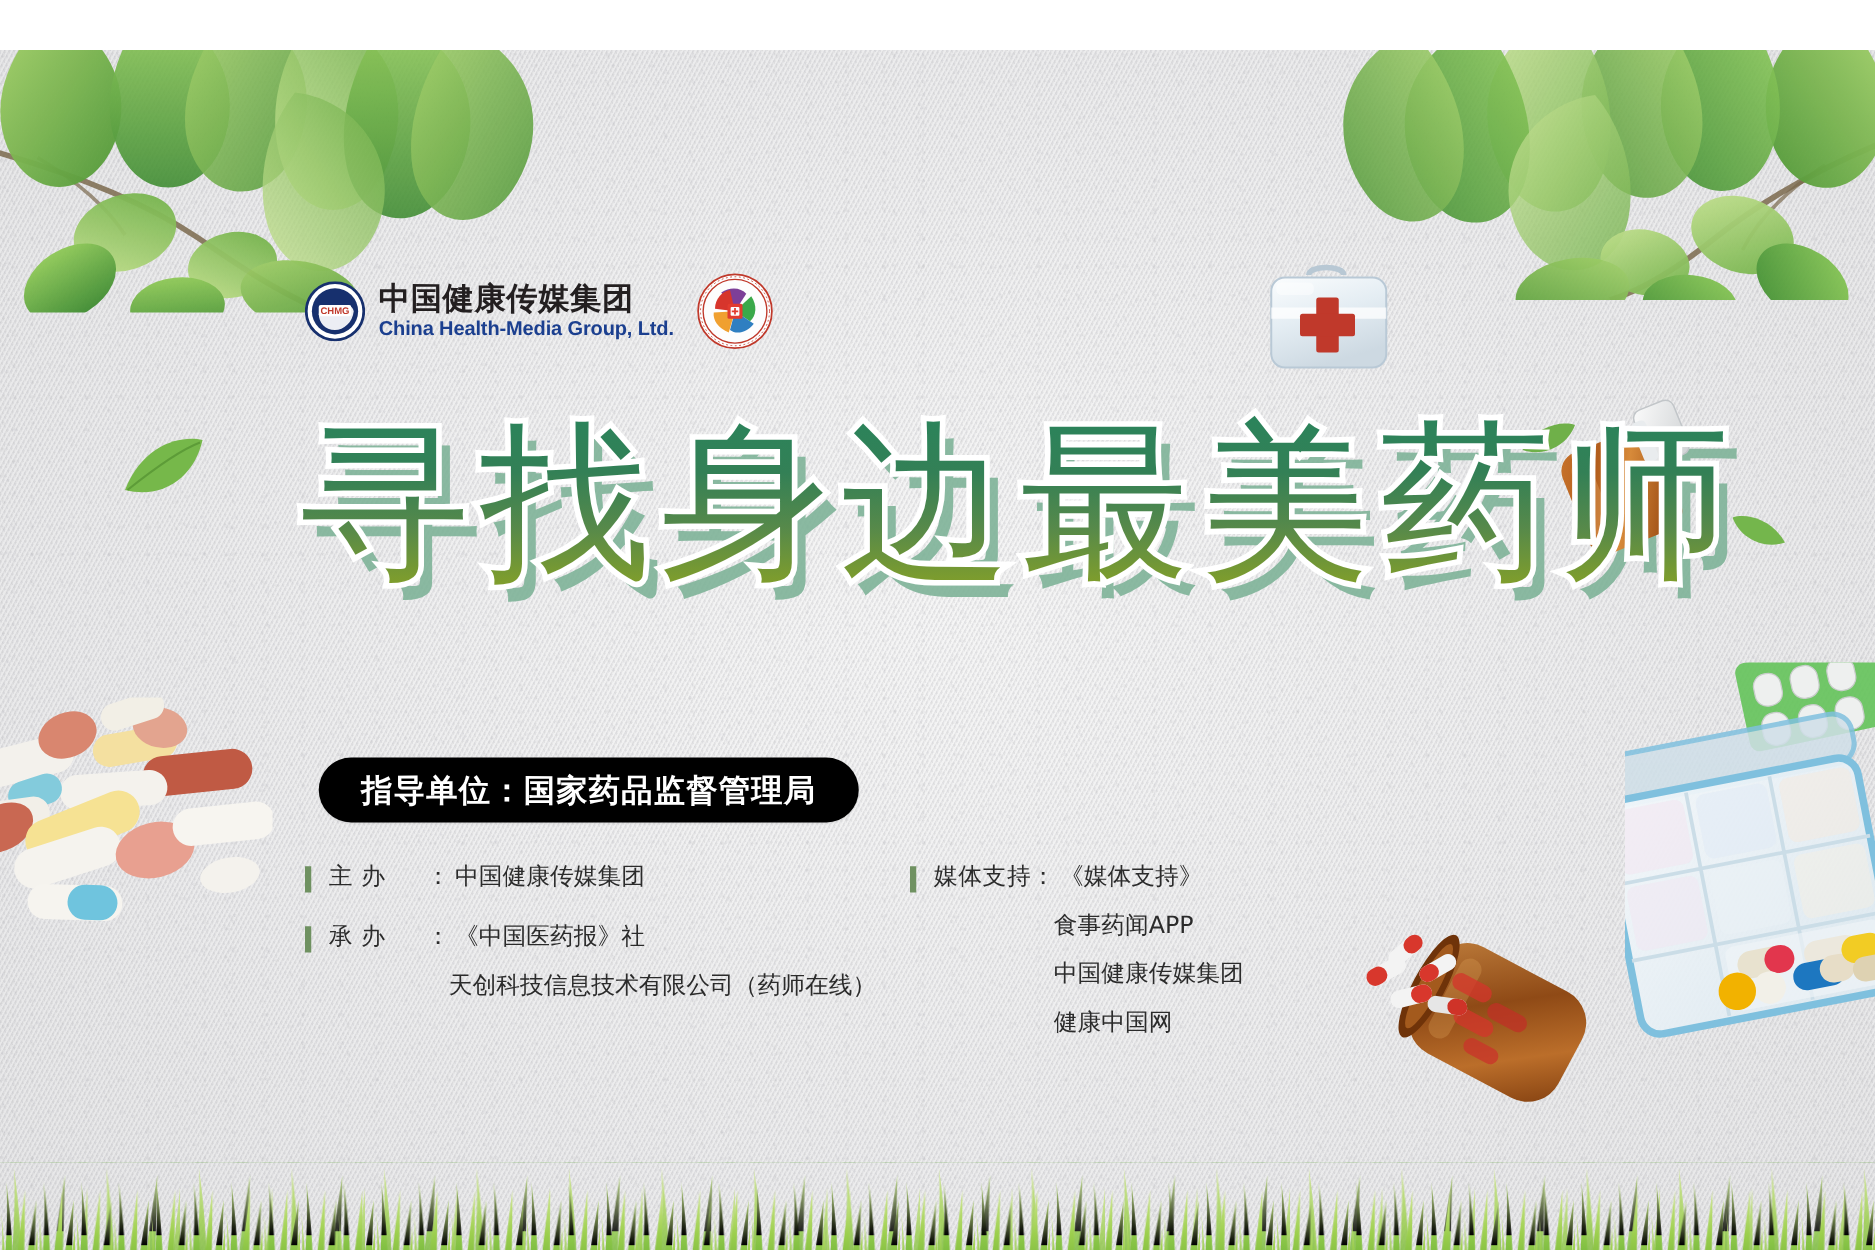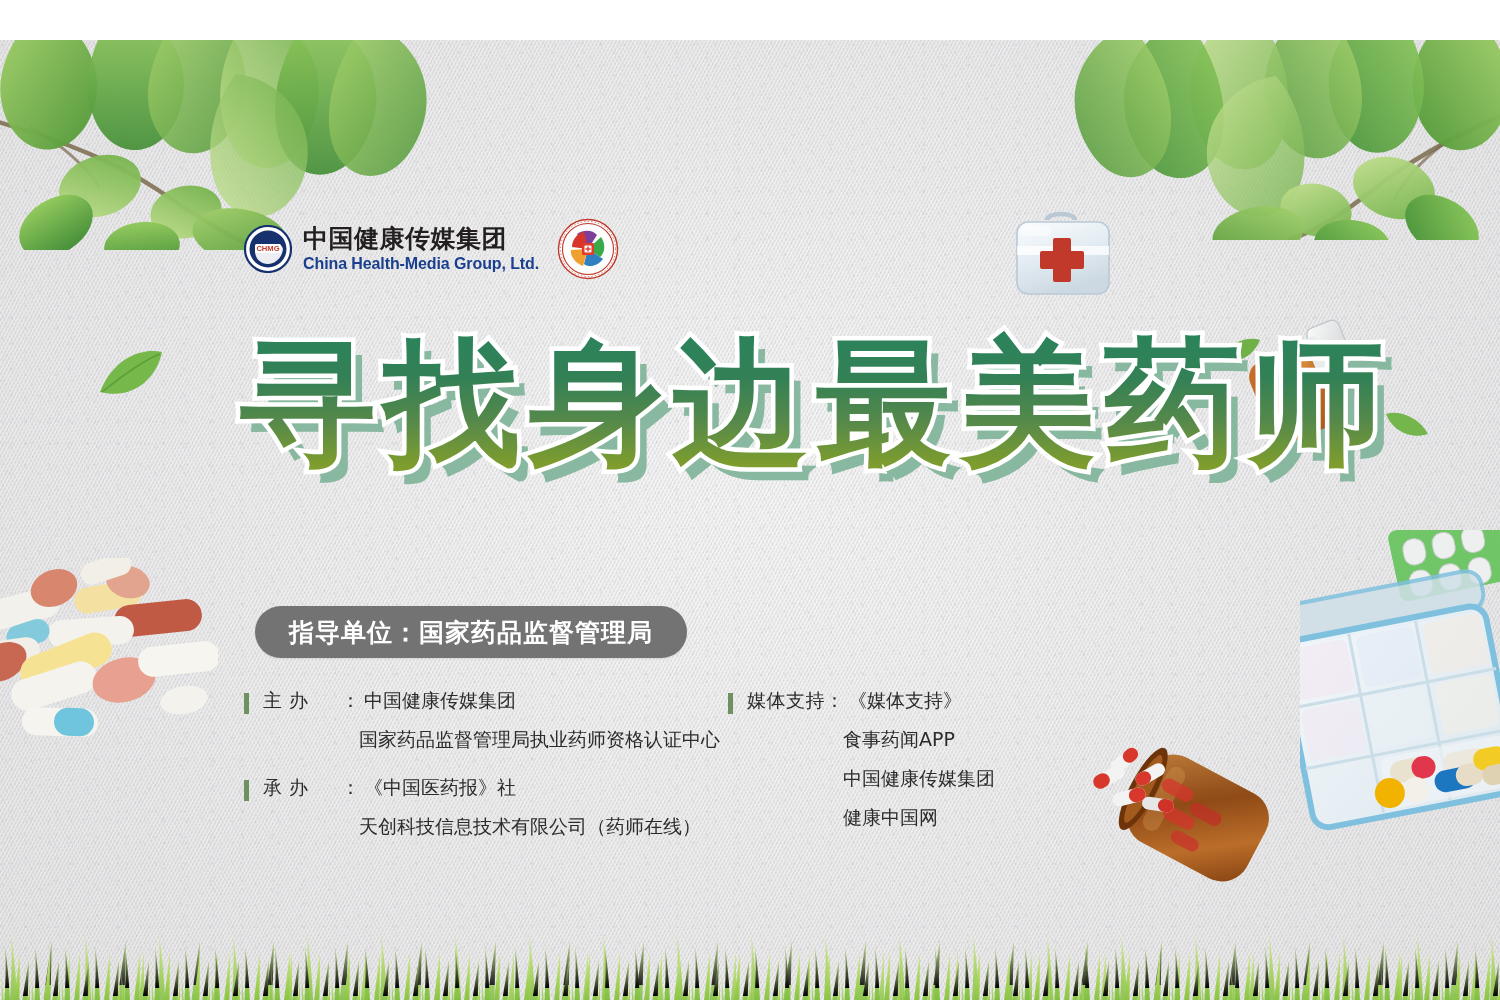--- a/index.html
+++ b/index.html
@@ -84,21 +84,21 @@
     font-style: italic;
     text-shadow:
       3px 0 0 #ffffff, -3px 0 0 #ffffff, 0 3px 0 #ffffff, 0 -3px 0 #ffffff,
       2px 2px 0 #ffffff, -2px 2px 0 #ffffff, 2px -2px 0 #ffffff, -2px -2px 0 #ffffff,
       10px 11px 0 rgba(120,174,145,.85);
     margin-left: 18px;
   }
 
   .maintitle {
     margin-top: 6px;
-    font-size: 136px; font-weight: 700; line-height: 1.02;
+    font-size: 136px; font-weight: 400; line-height: 1.02;
     letter-spacing: 8px;
     font-family: "DejaVu Sans", "Liberation Sans", sans-serif;
     position: relative;
     white-space: nowrap;
   }
   .maintitle .mt-shadow {
     position: absolute; left: 11px; top: 13px;
     color: rgba(126,178,152,.9);
     -webkit-text-stroke: 7px rgba(255,255,255,.0);
     z-index: 0;
@@ -116,21 +116,21 @@
     background-clip: text;
     color: transparent;
     z-index: 2;
   }
 
   
   .guide-pill {
     position: absolute; left: 255px; top: 566px;
     height: 52px; padding: 0 34px;
     display: inline-flex; align-items: center;
-    background: #737373;
+    background: #000000;
     border-radius: 26px;
     color: #ffffff;
     font-size: 25px; font-weight: 700; letter-spacing: 1px;
     font-family: "DejaVu Sans", "Liberation Sans", sans-serif;
     box-shadow: 0 1px 2px rgba(0,0,0,.08);
     white-space: nowrap;
   }
 
   
   .credits-left  { position: absolute; left: 244px; top: 648px; }
@@ -307,21 +307,20 @@
 
   <div class="credits-left">
     <div class="credit-group">
       <div class="credit-bar"></div>
       <div class="credit-body">
         <div class="credit-head">
           <span class="credit-label">主     办</span>
           <span class="credit-colon">：</span>
           <span>中国健康传媒集团</span>
         </div>
-        <div class="credit-line">国家药品监督管理局执业药师资格认证中心</div>
       </div>
     </div>
 
     <div class="credit-group">
       <div class="credit-bar"></div>
       <div class="credit-body">
         <div class="credit-head">
           <span class="credit-label">承     办</span>
           <span class="credit-colon">：</span>
           <span>《中国医药报》社</span>

